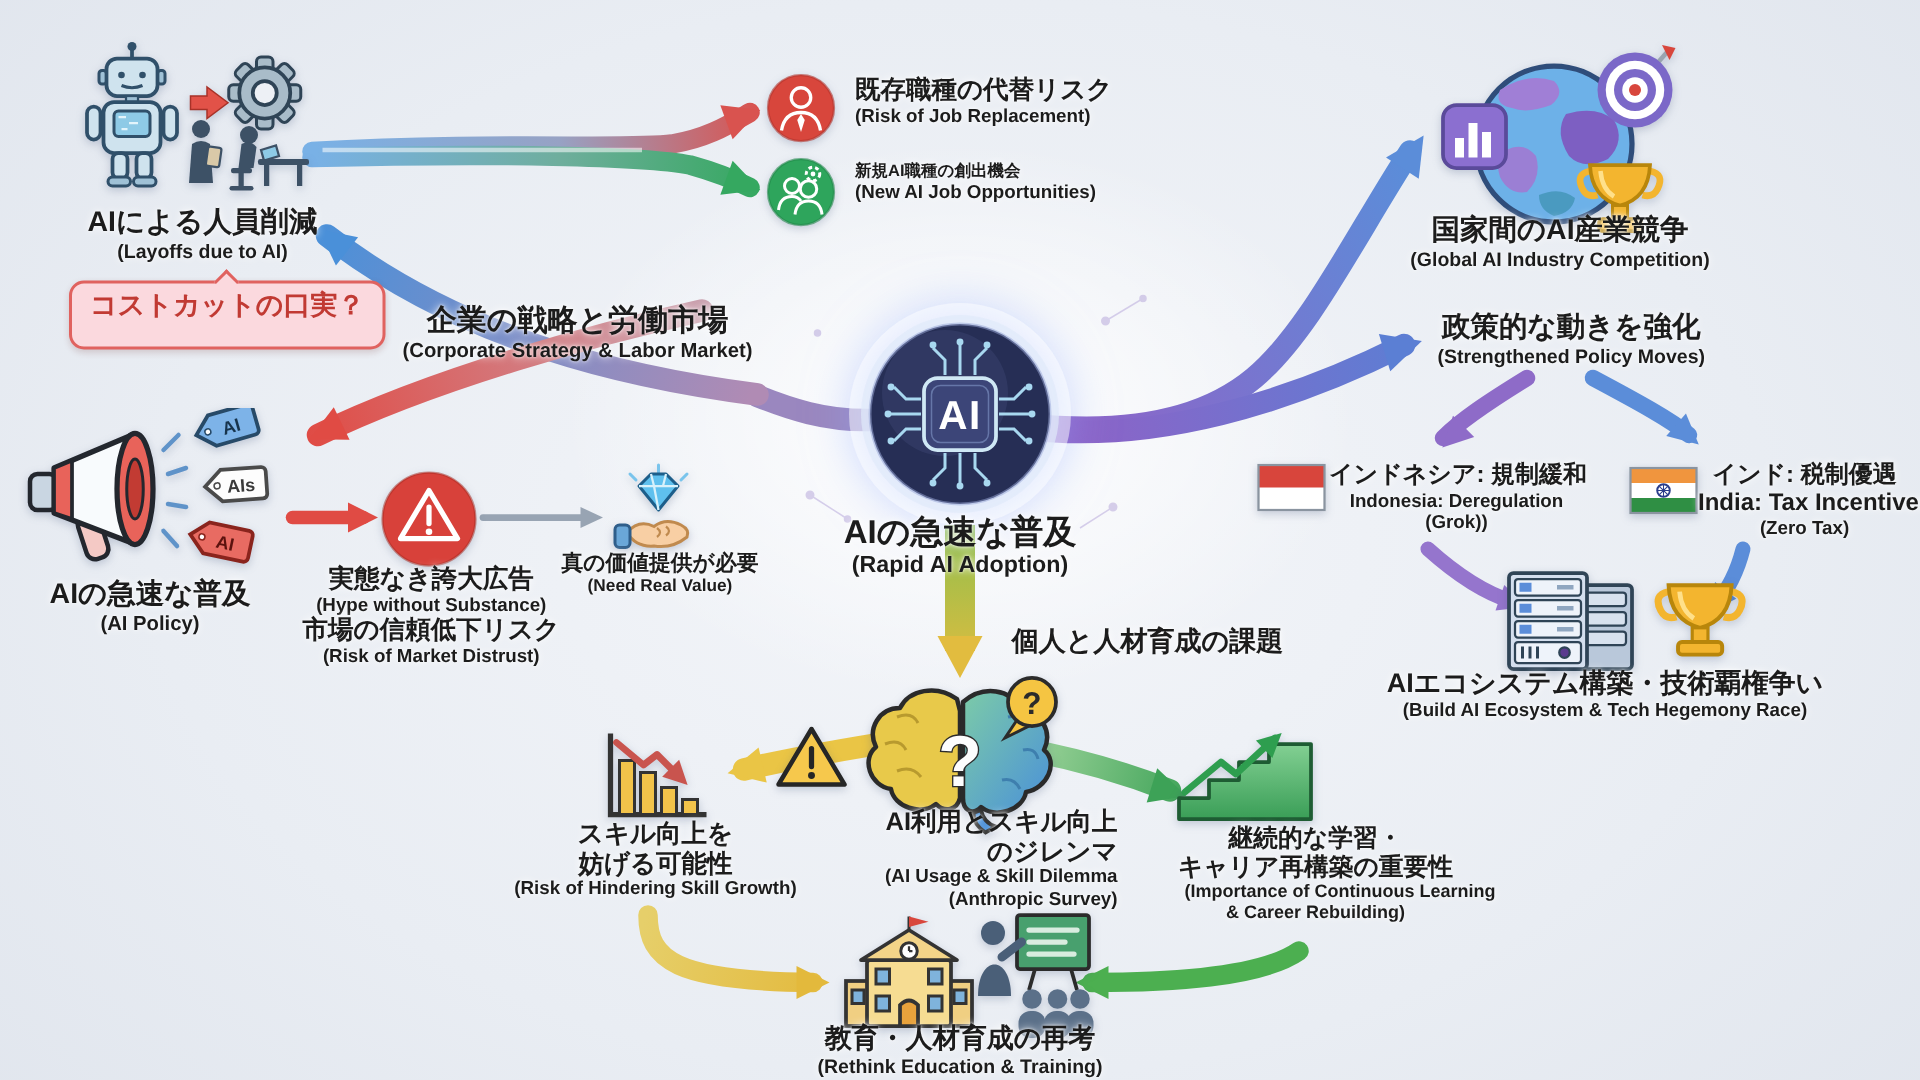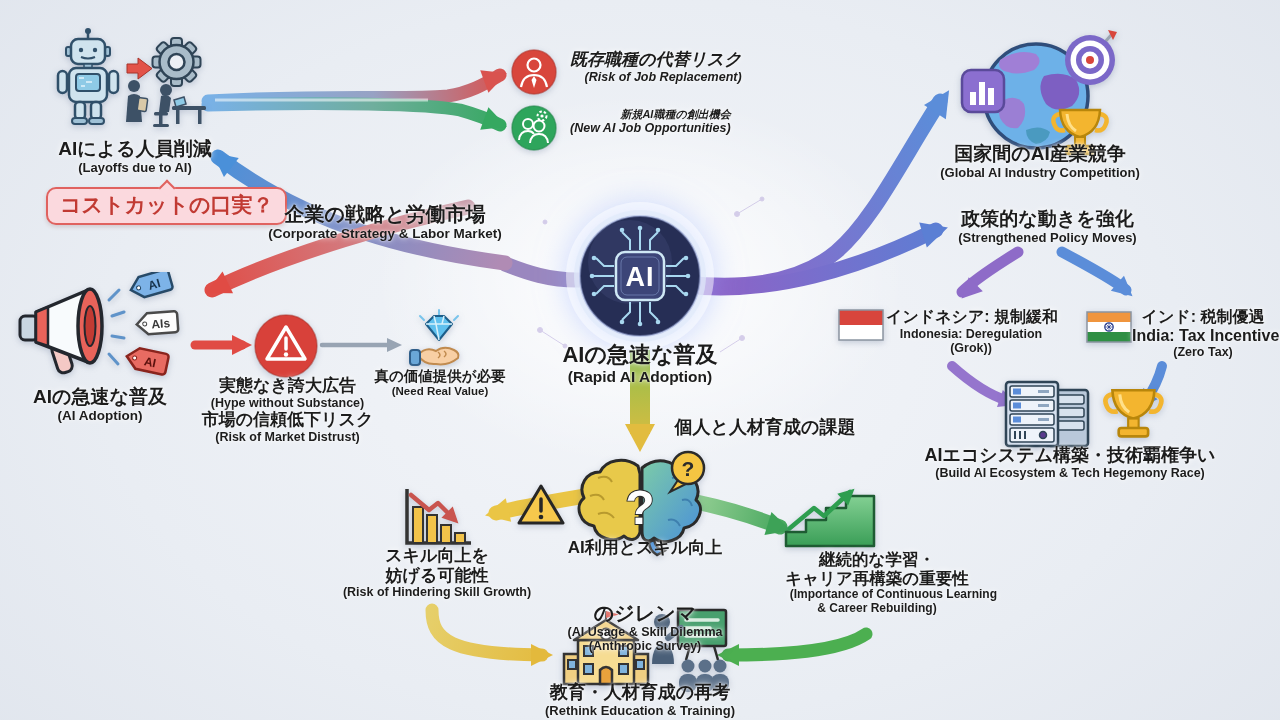--- a/index.html
+++ b/index.html
@@ -10,26 +10,26 @@
       radial-gradient(ellipse 430px 300px at 640px 280px, rgba(255,255,255,.95) 0%, rgba(255,255,255,0) 62%),
       radial-gradient(ellipse 900px 600px at 640px 360px, #f3f5f9 0%, #e9edf3 60%, #e0e5ed 100%);
   }
   svg{display:block;}
   .arrow-layer{position:absolute;left:0;top:0;}
   .icon{position:absolute;filter:drop-shadow(0 2px 3px rgba(60,80,120,.25));}
   .label{
     position:absolute;text-align:center;color:#1c1c1c;font-weight:700;line-height:1.16;
     text-shadow:0 0 6px rgba(255,255,255,.95),0 0 2px rgba(255,255,255,.85);
   }
-  .label.left{text-align:right;font-style:italic;}
+  .label.left{text-align:left;}
   .jp{display:block;font-size:18px;white-space:nowrap;}
   .en{display:block;font-size:13px;white-space:nowrap;}
   .badge{
     position:absolute;background:#fbd9de;border:2.5px solid #e0625f;border-radius:10px;
-    padding:2px 12px 4px;color:#c13a33;font-weight:700;font-size:21px;white-space:nowrap;
+    padding:2px 12px 16px;color:#c13a33;font-weight:700;font-size:18px;white-space:nowrap;
     box-shadow:0 2px 4px rgba(120,60,60,.2);
   }
   .badge-pointer{
     position:absolute;top:-7px;left:50%;margin-left:-6px;width:10px;height:10px;
     background:#fbd9de;border-left:2.5px solid #e0625f;border-top:2.5px solid #e0625f;
     transform:rotate(45deg);
   }
 </style>
 </head>
 <body>
@@ -524,21 +524,21 @@
     <span class="en" style="font-size:12.5px;">(New AI Job Opportunities)</span>
   </div>
 
   <div class="label" style="left:255px;top:203px;width:260px;">
     <span class="jp" style="font-size:20px;">企業の戦略と労働市場</span>
     <span class="en" style="font-size:13.5px;">(Corporate Strategy &amp; Labor Market)</span>
   </div>
 
   <div class="label" style="left:15px;top:386px;width:170px;">
     <span class="jp" style="font-size:19px;">AIの急速な普及</span>
-    <span class="en" style="font-size:13.5px;">(AI Adoption)</span>
+    <span class="en" style="font-size:13.5px;">(AI Policy)</span>
   </div>
 
   <div class="label" style="left:180px;top:376px;width:215px;">
     <span class="jp" style="font-size:17px;">実態なき誇大広告</span>
     <span class="en" style="font-size:12.5px;">(Hype without Substance)</span>
     <span class="jp" style="font-size:17px;">市場の信頼低下リスク</span>
     <span class="en" style="font-size:12.5px;">(Risk of Market Distrust)</span>
   </div>
 
   <div class="label" style="left:360px;top:368px;width:160px;">
@@ -581,23 +581,23 @@
   <div class="label" style="left:655px;top:417px;width:220px;">
     <span class="jp" style="font-size:18px;">個人と人材育成の課題</span>
   </div>
 
   <div class="label" style="left:332px;top:546px;width:210px;">
     <span class="jp" style="font-size:17px;">スキル向上を</span>
     <span class="jp" style="font-size:17px;">妨げる可能性</span>
     <span class="en" style="font-size:12.5px;">(Risk of Hindering Skill Growth)</span>
   </div>
 
-  <div class="label" style="left:545px;top:538px;width:200px;">
+  <div class="label" style="left:545px;top:538px;width:200px;text-align:right;">
     <span class="jp" style="font-size:17px;">AI利用とスキル向上</span>
-    <span class="jp" style="font-size:20px;margin-top:44px;">のジレンマ</span>
+    <span class="jp" style="font-size:17px;">のジレンマ</span>
     <span class="en" style="font-size:12.5px;">(AI Usage &amp; Skill Dilemma</span>
     <span class="en" style="font-size:12.5px;">(Anthropic Survey)</span>
   </div>
 
   <div class="label" style="left:757px;top:550px;width:240px;">
     <span class="jp" style="font-size:16.5px;">継続的な学習・</span>
     <span class="jp" style="font-size:16.5px;">キャリア再構築の重要性</span>
     <span class="en" style="font-size:12px;text-align:right;">(Importance of Continuous Learning</span>
     <span class="en" style="font-size:12px;">&amp; Career Rebuilding)</span>
   </div>

